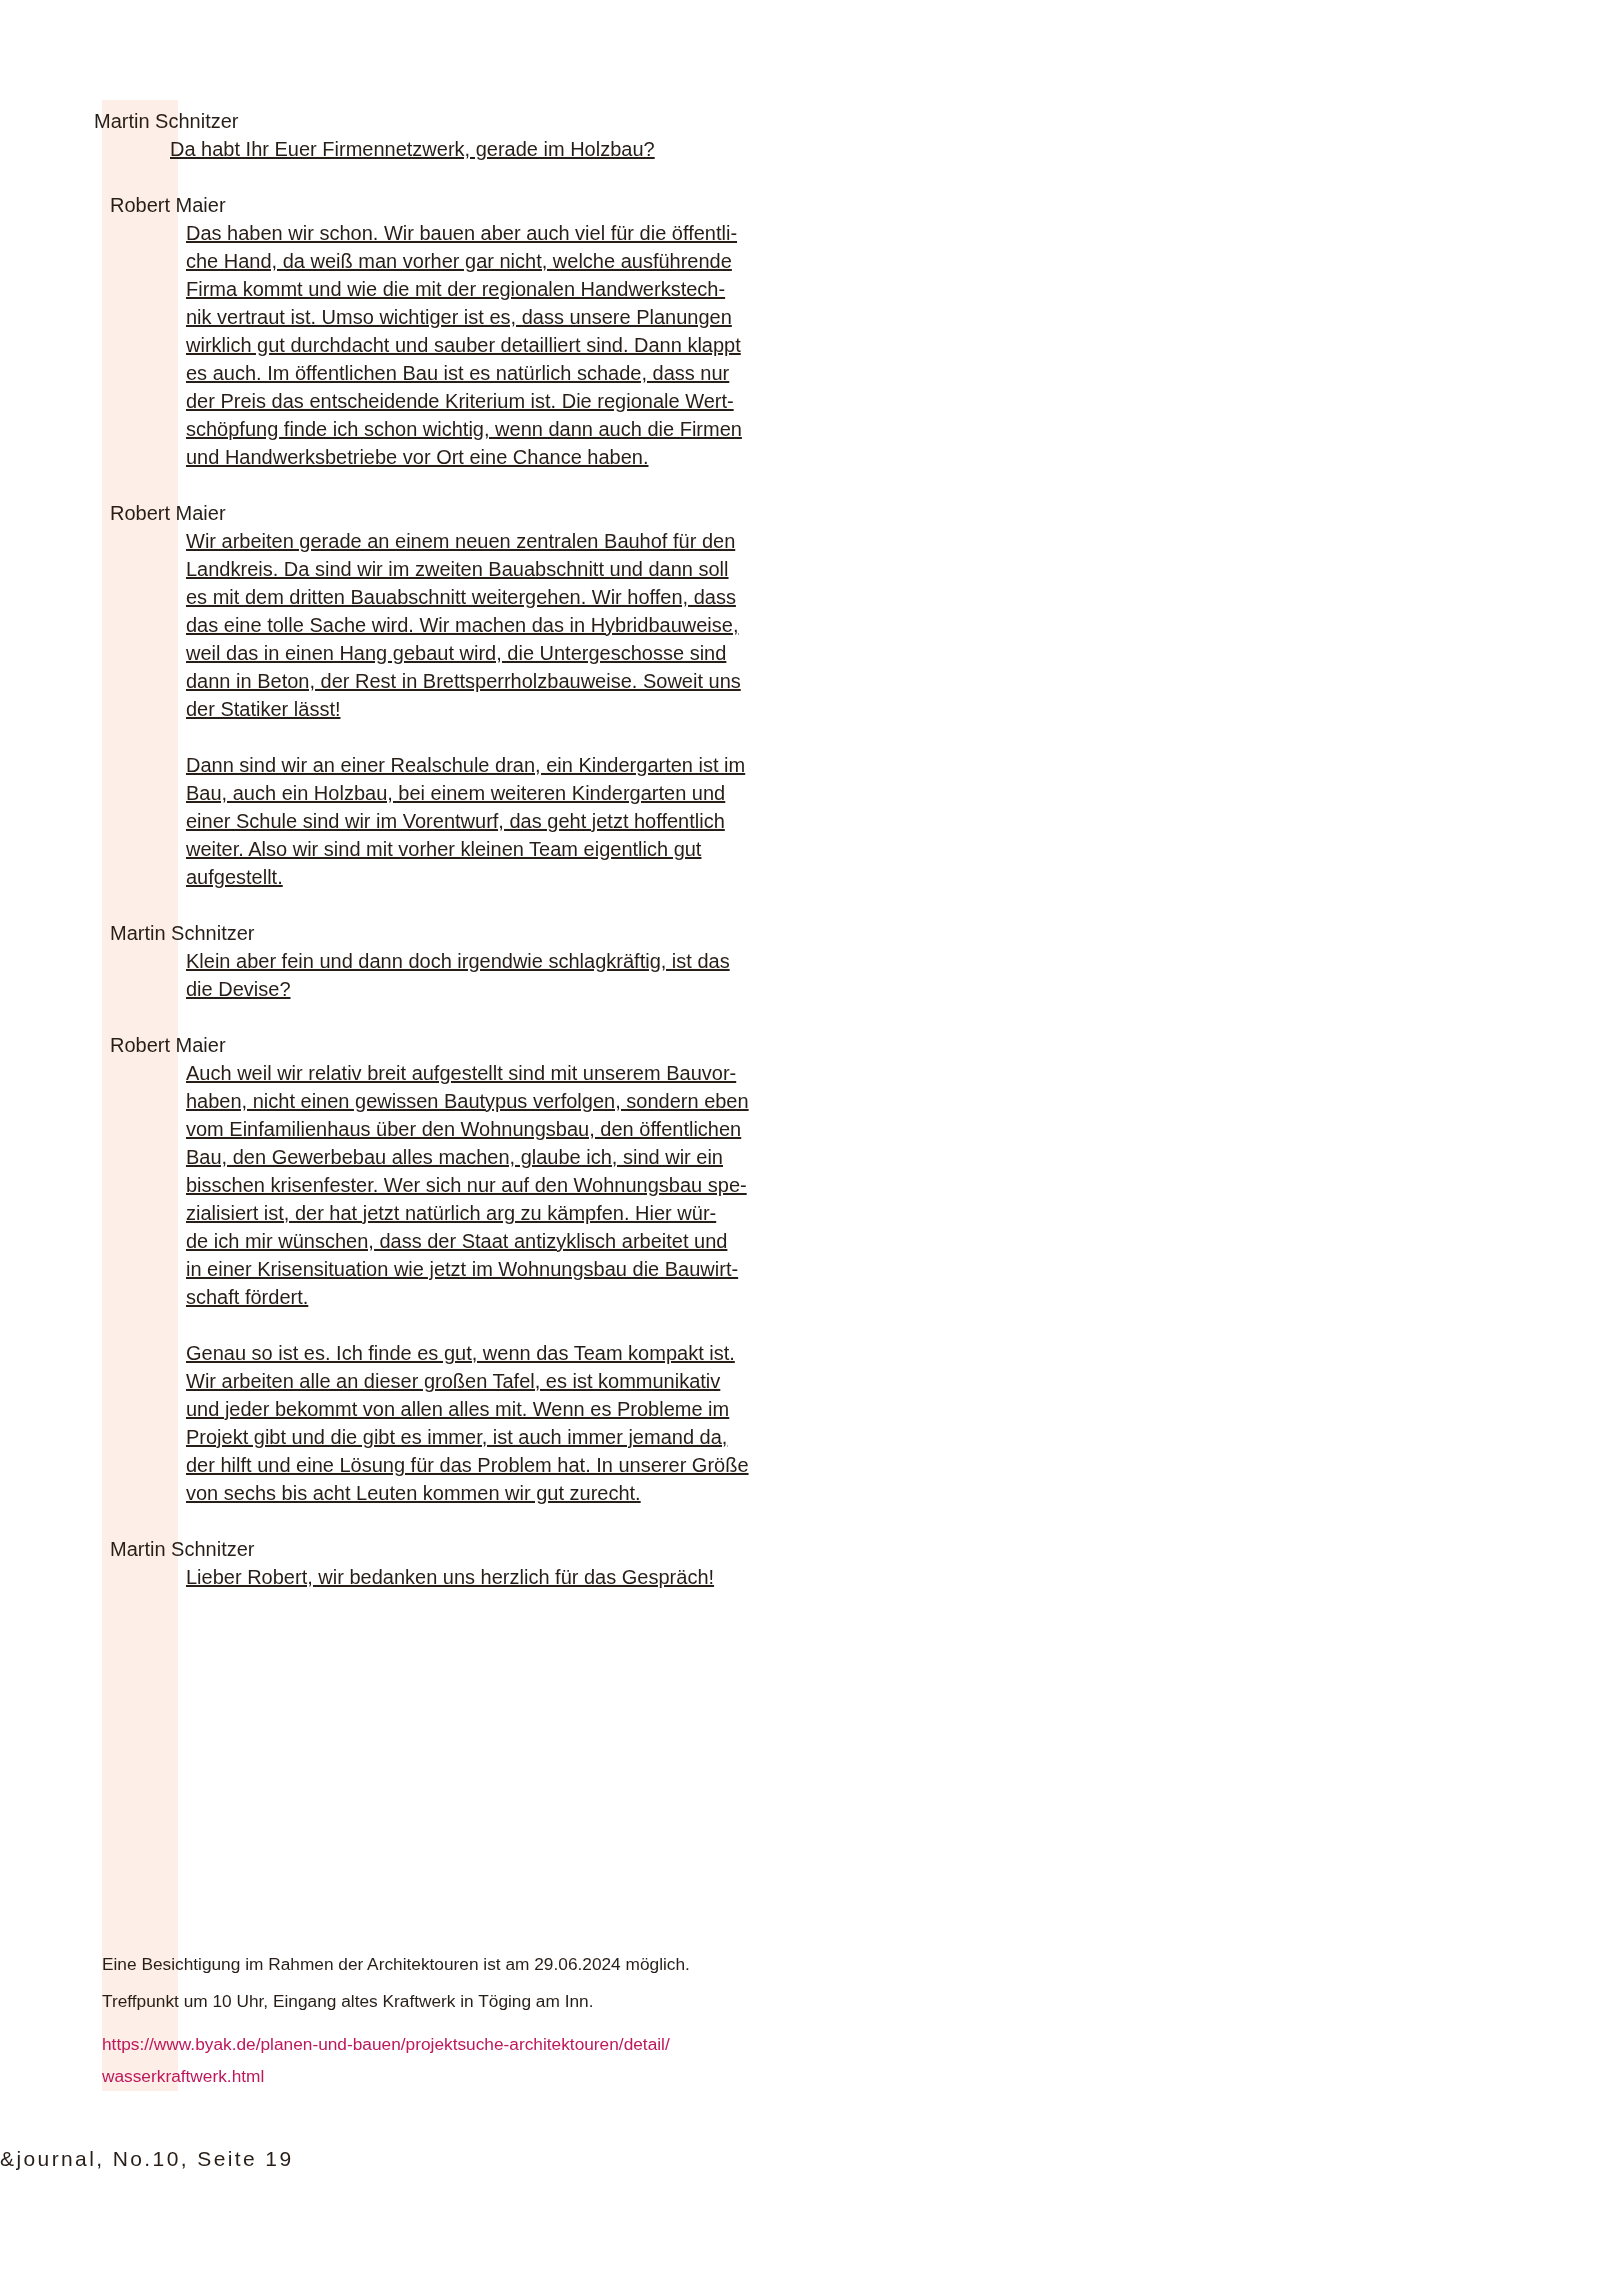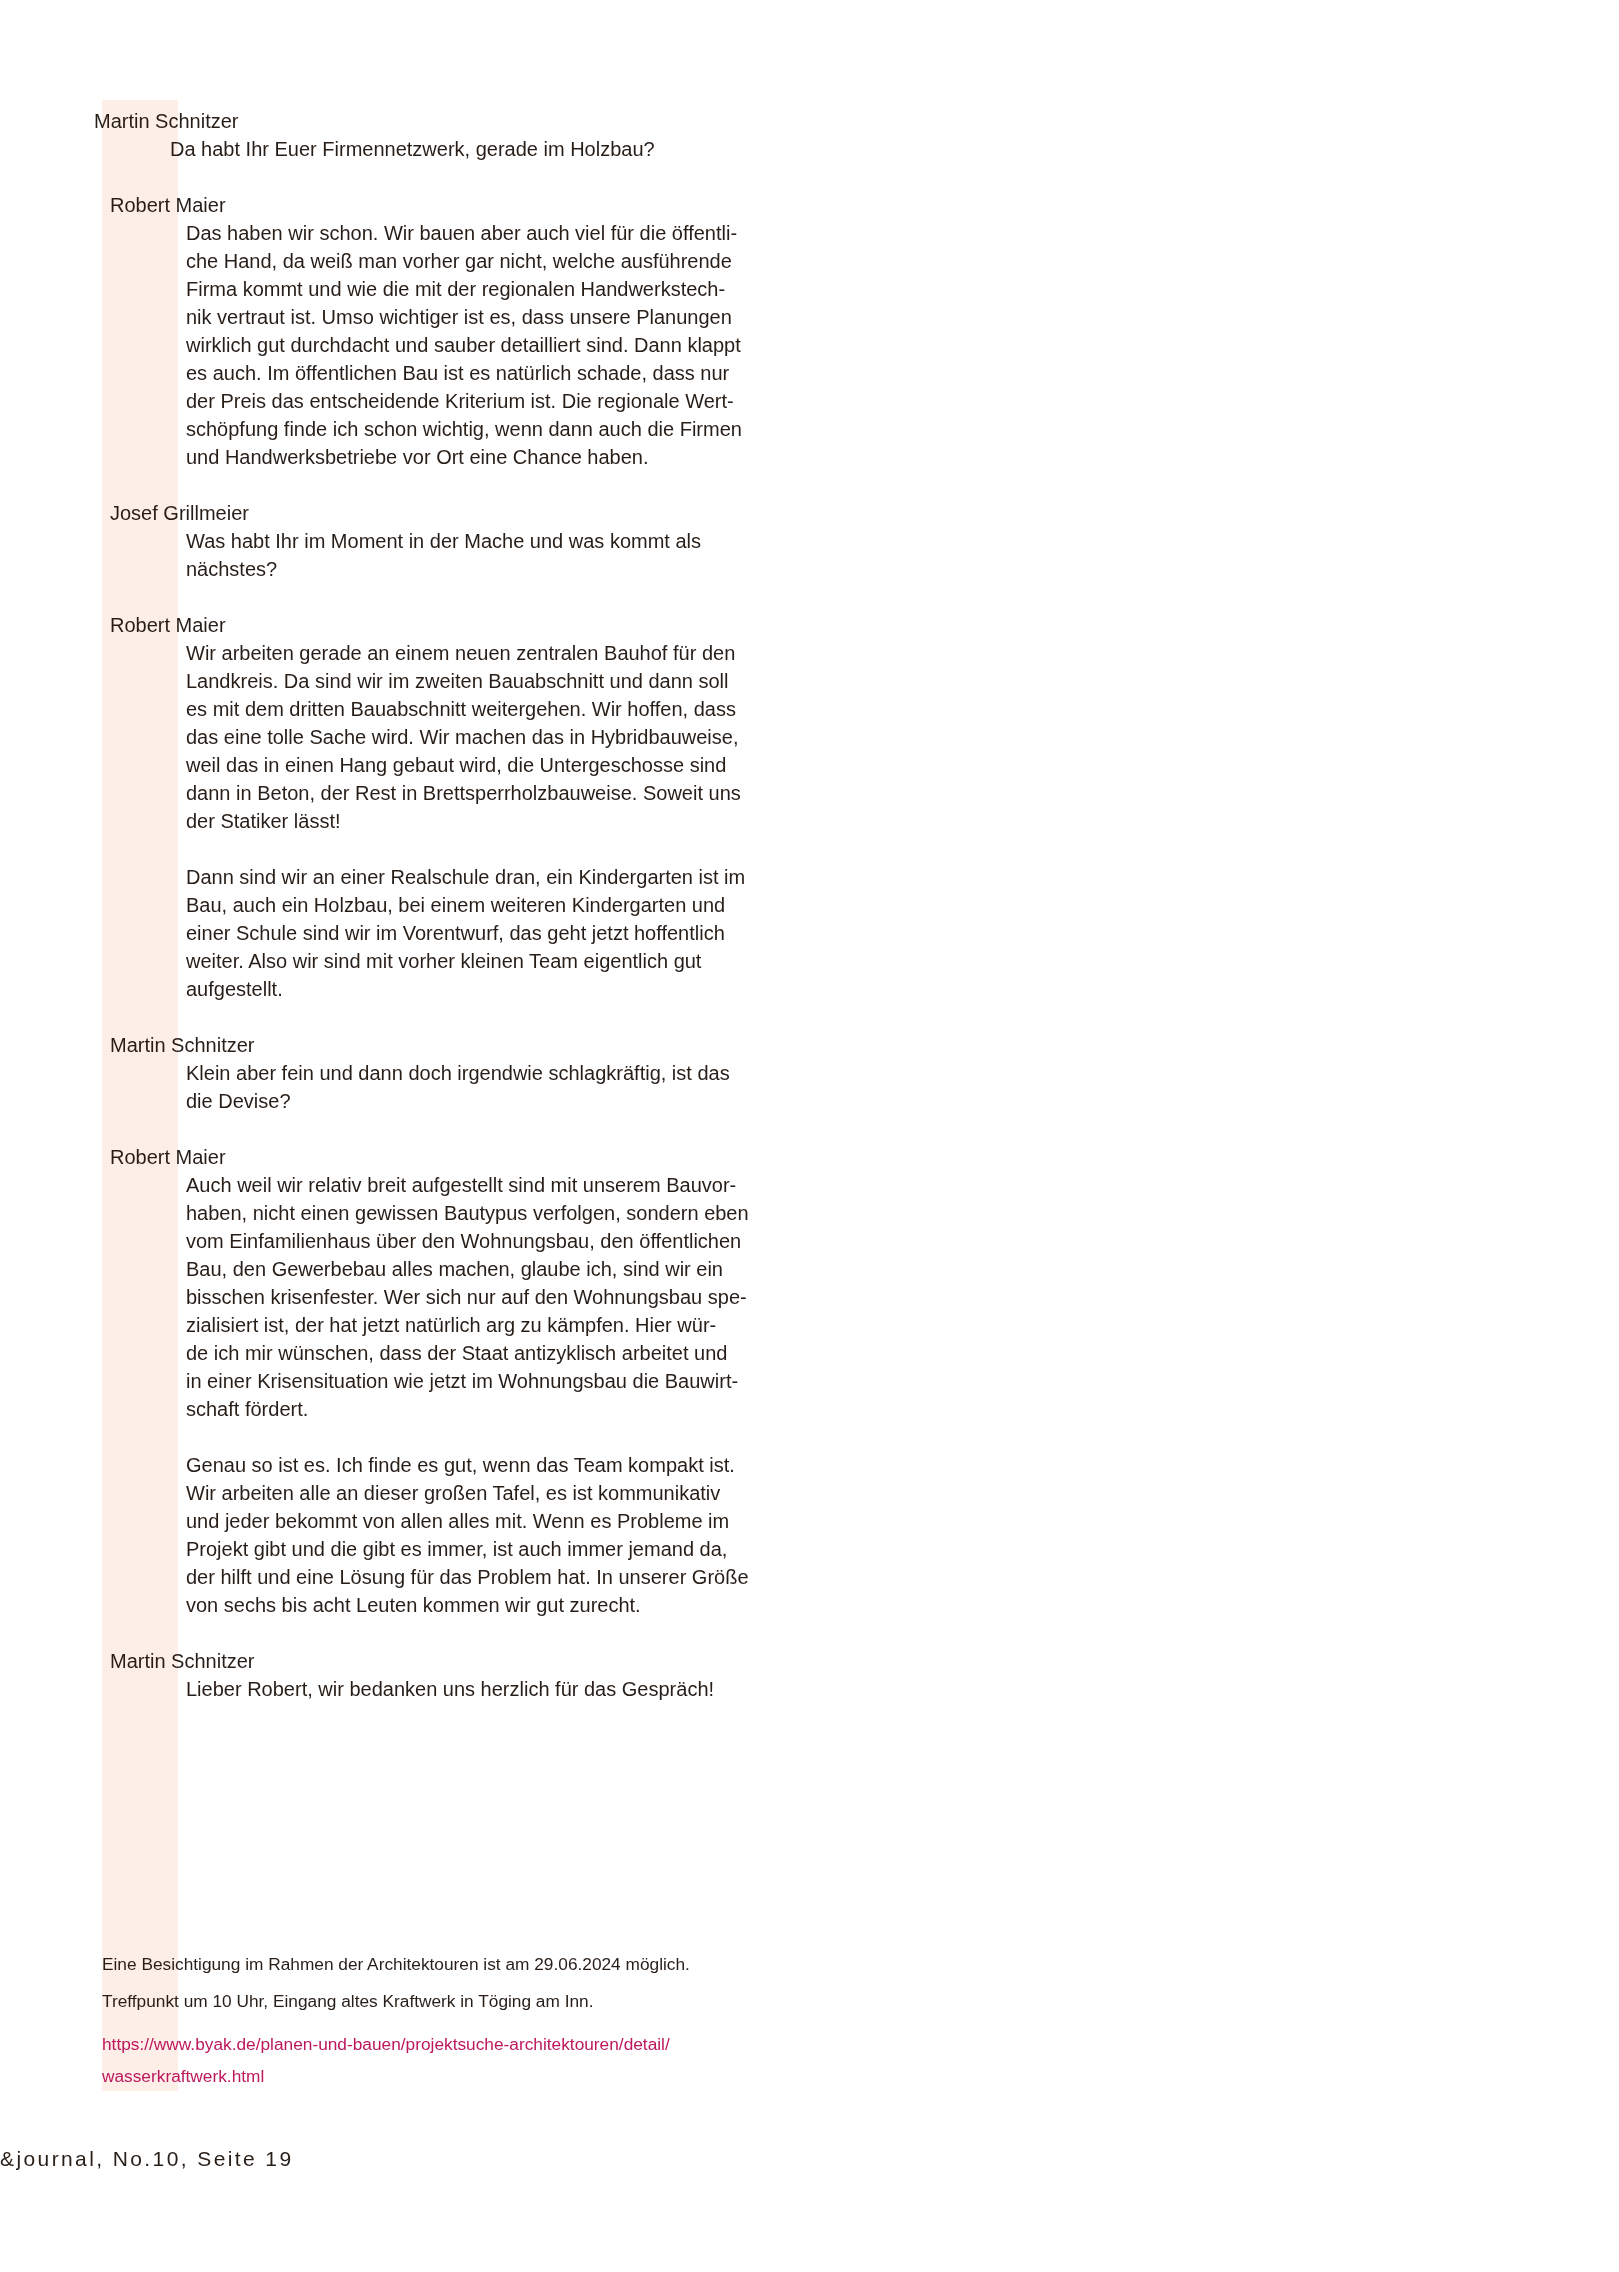--- a/index.html
+++ b/index.html
@@ -29,20 +29,21 @@
     width: 1347px;
     font-size: 20px;
     line-height: 28px;
   }
   .qa + .qa { margin-top: 28px; padding-left: 16px; }
   .speaker { margin: 0; }
   .para {
     margin: 0;
     padding-left: 76px;
     white-space: pre-line;
+    text-decoration: underline;
   }
   .para + .para { margin-top: 28px; }
   .visit {
     position: absolute;
     left: 102px;
     top: 1946px;
     width: 1347px;
     font-size: 17.3px;
     line-height: 37px;
   }
@@ -87,25 +88,20 @@
 che Hand, da weiß man vorher gar nicht, welche ausführende
 Firma kommt und wie die mit der regionalen Handwerkstech-
 nik vertraut ist. Umso wichtiger ist es, dass unsere Planungen
 wirklich gut durchdacht und sauber detailliert sind. Dann klappt
 es auch. Im öffentlichen Bau ist es natürlich schade, dass nur
 der Preis das entscheidende Kriterium ist. Die regionale Wert-
 schöpfung finde ich schon wichtig, wenn dann auch die Firmen
 und Handwerksbetriebe vor Ort eine Chance haben.</p>
   </section>
 
-  <section class="qa">
-    <div class="speaker">Josef Grillmeier</div>
-    <p class="para">Was habt Ihr im Moment in der Mache und was kommt als
-nächstes?</p>
-  </section>
 
   <section class="qa">
     <div class="speaker">Robert Maier</div>
     <p class="para">Wir arbeiten gerade an einem neuen zentralen Bauhof für den
 Landkreis. Da sind wir im zweiten Bauabschnitt und dann soll
 es mit dem dritten Bauabschnitt weitergehen. Wir hoffen, dass
 das eine tolle Sache wird. Wir machen das in Hybridbauweise,
 weil das in einen Hang gebaut wird, die Untergeschosse sind
 dann in Beton, der Rest in Brettsperrholzbauweise. Soweit uns
 der Statiker lässt!</p>

